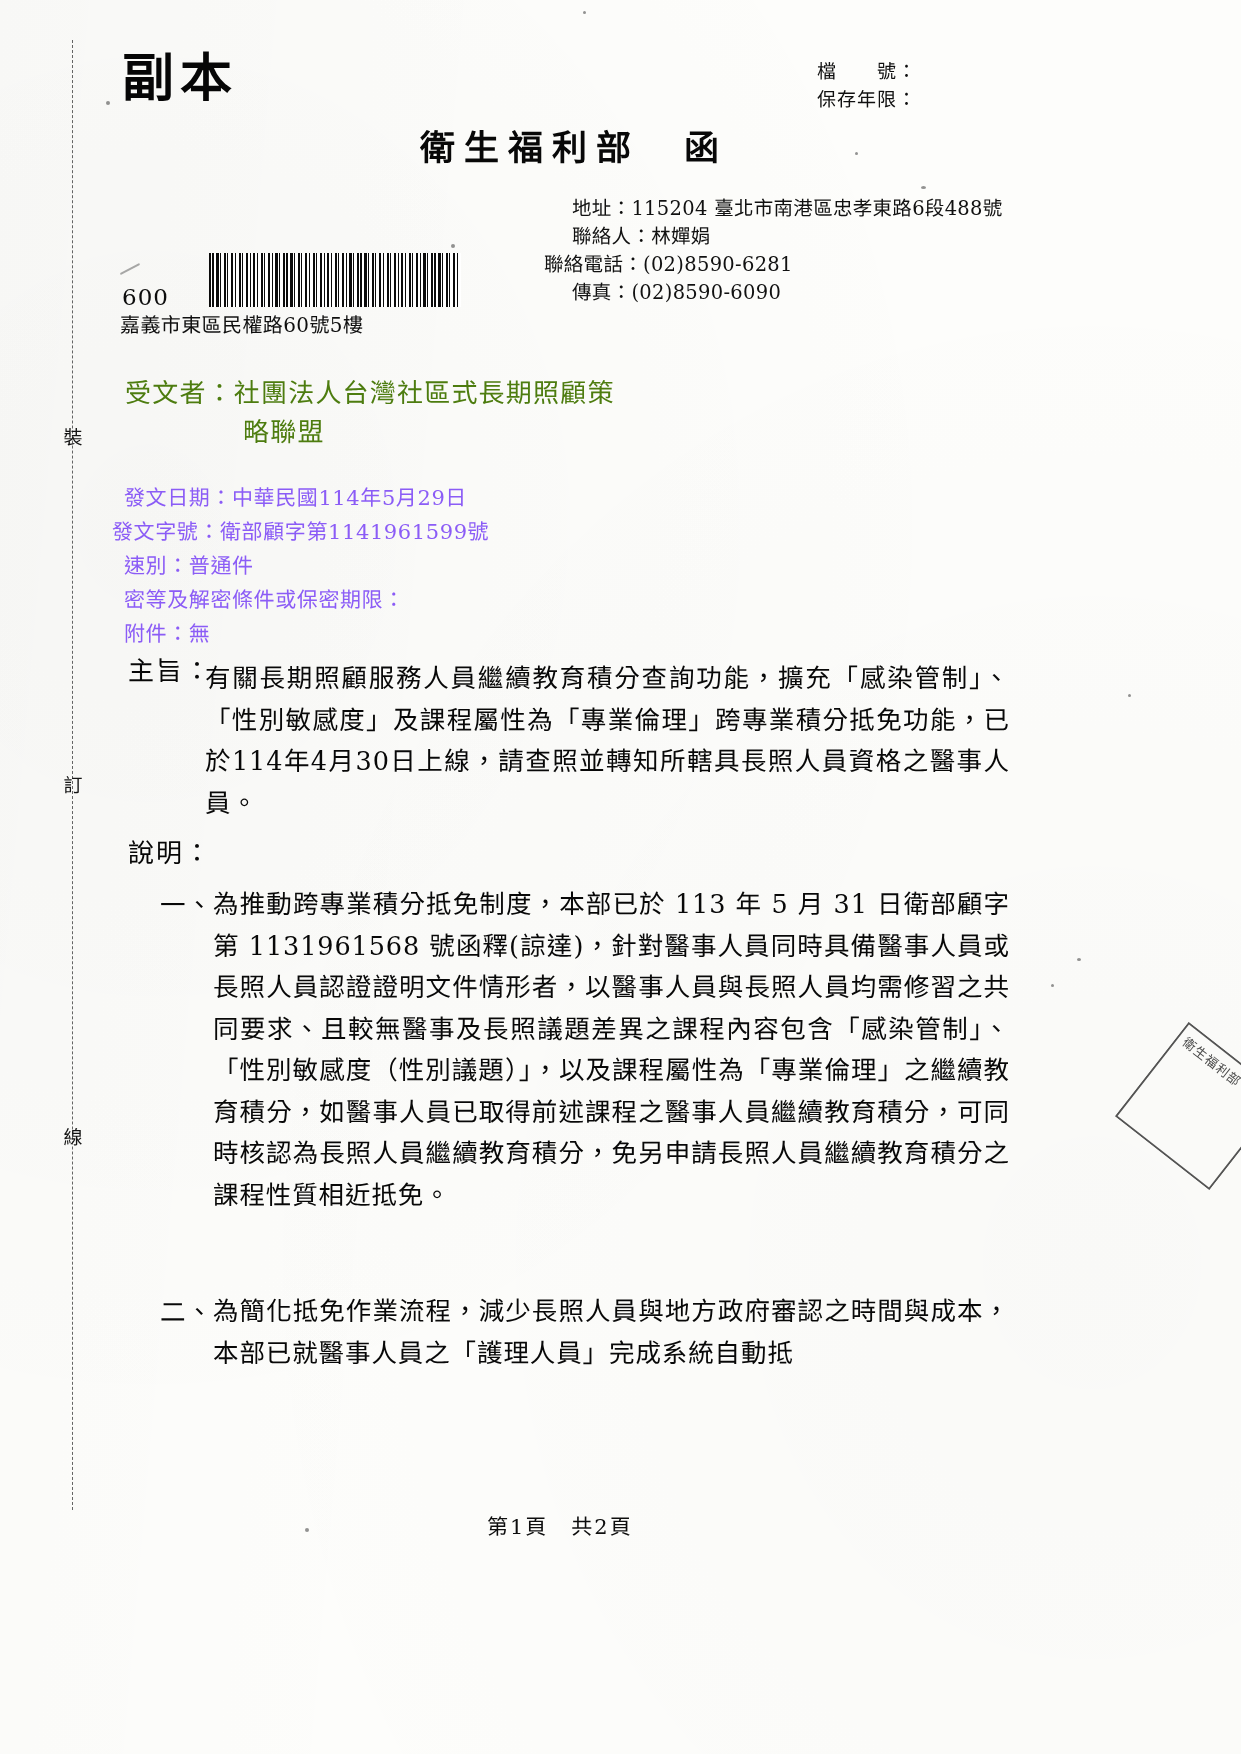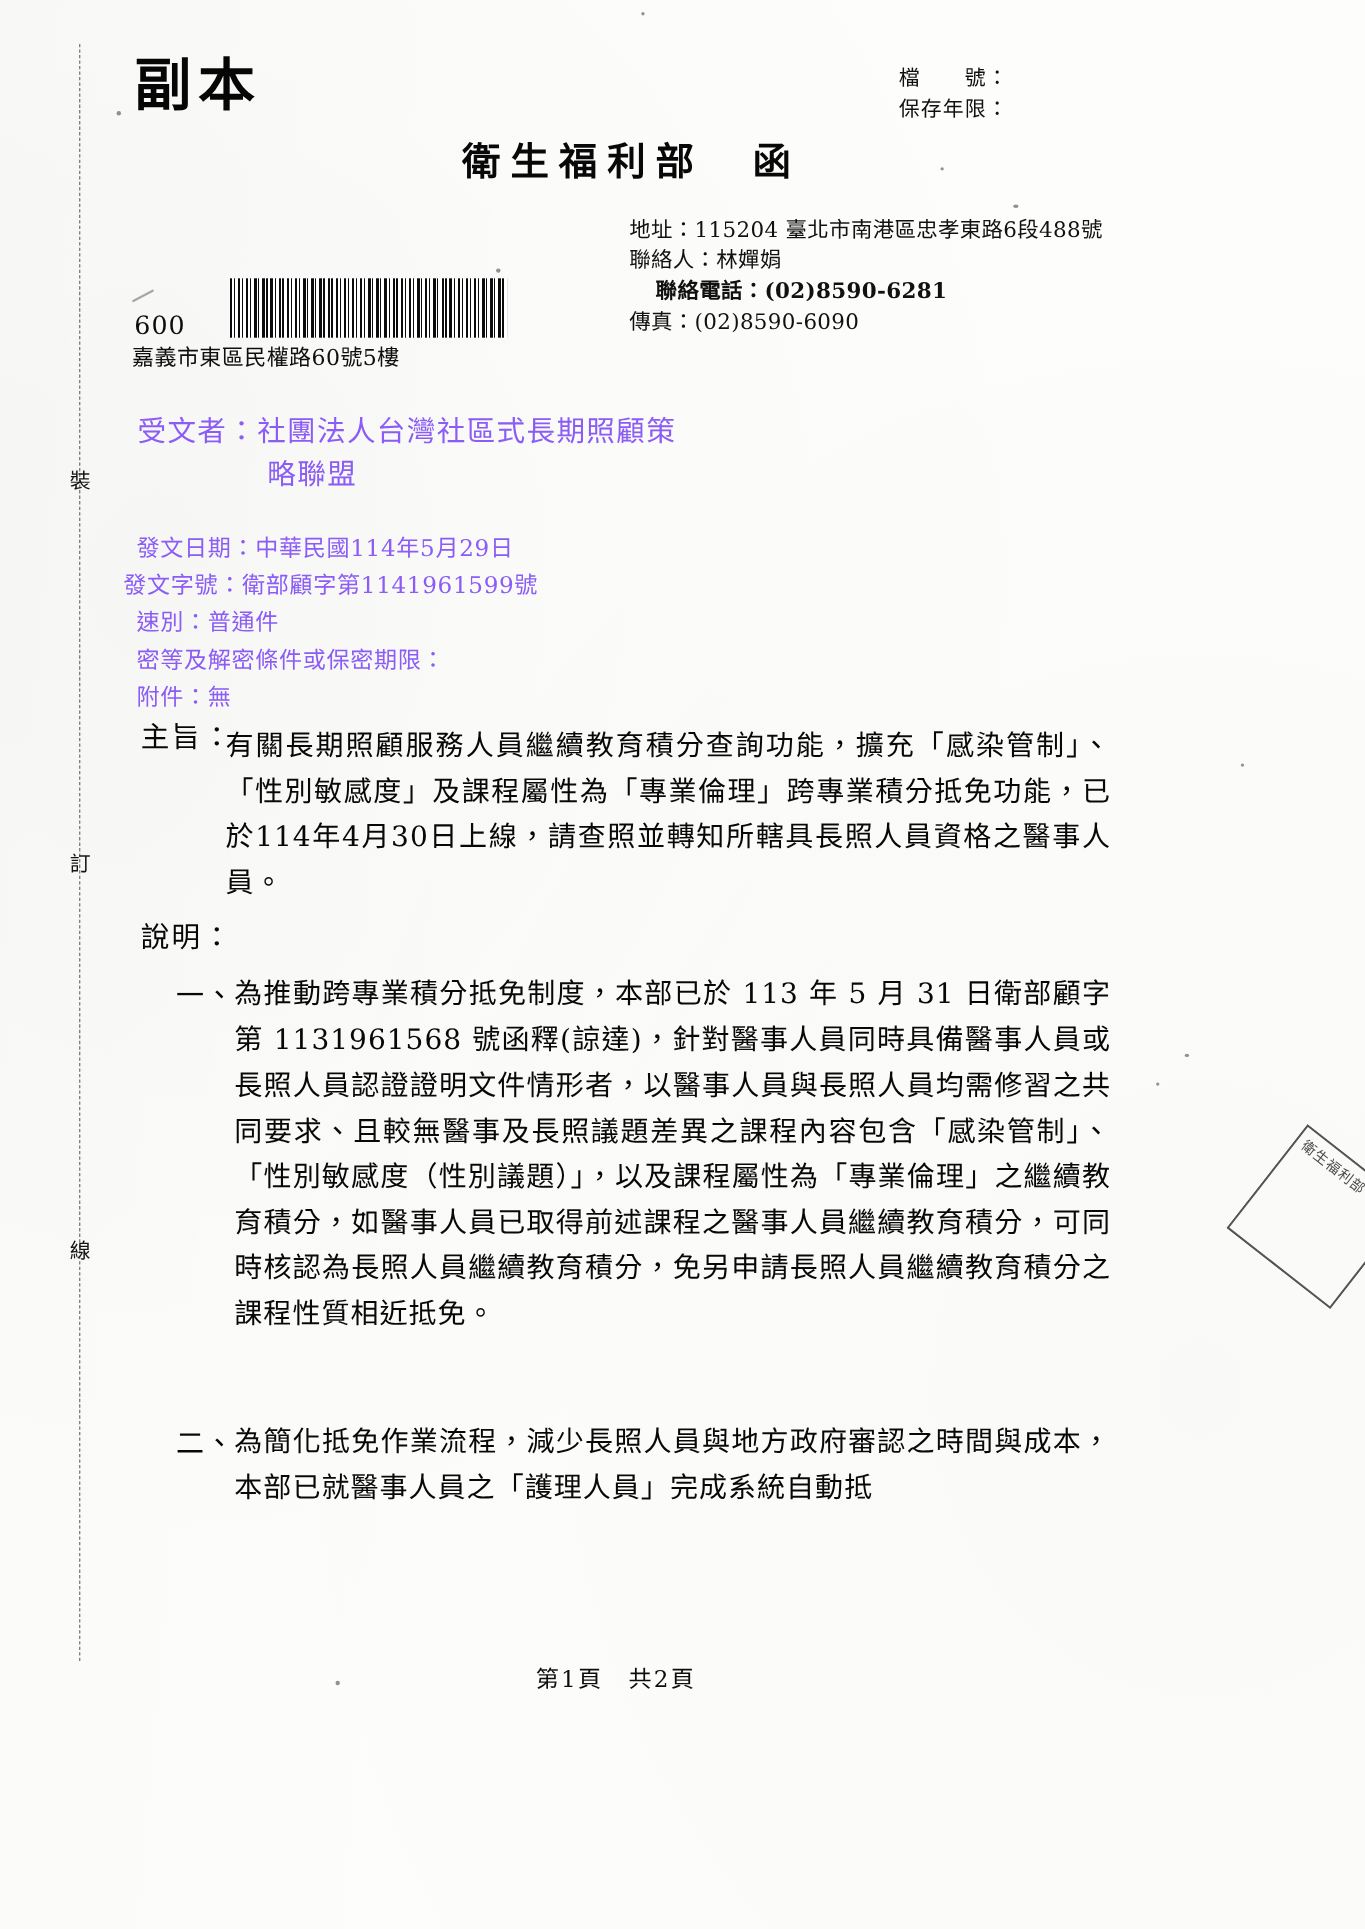--- a/index.html
+++ b/index.html
@@ -121,21 +121,21 @@
     font-size: 20px;
     letter-spacing: .4px;
     color: #0f0f0f;
   }
 
   
   .recipient {
     font-size: 26px;
     line-height: 1.42;
     letter-spacing: 1.2px;
-    color: #8b5cf6;
+    color: #4d7c0f;
   }
 
   
   .docmeta {
     font-size: 21px;
     line-height: 1.63;
     letter-spacing: .6px;
     color: #8b5cf6;
   }
 
@@ -232,21 +232,21 @@
 
   <div class="t copy-mark serif" style="left:122px; top:52px;">副本</div>
 
   <div class="t file-meta serif" style="left:817px; top:57px;">檔　　號：</div>
   <div class="t file-meta serif" style="left:817px; top:85px;">保存年限：</div>
 
   <div class="t org-title serif" style="left:420px; top:130px;">衛生福利部　函</div>
 
   <div class="t contact serif" style="left:572px; top:193px;">地址：115204 臺北市南港區忠孝東路6段488號</div>
   <div class="t contact serif" style="left:572px; top:221px;">聯絡人：林嬋娟</div>
-  <div class="t contact serif" style="left:596px; top:249px;font-weight:bold;">聯絡電話：(02)8590-6281</div>
+  <div class="t contact serif" style="left:544px; top:249px;">聯絡電話：(02)8590-6281</div>
   <div class="t contact serif" style="left:572px; top:277px;">傳真：(02)8590-6090</div>
 
   <div class="barcode"></div>
   <div class="t zip serif" style="left:122px; top:286px;">600</div>
   <div class="t recip-addr serif" style="left:120px; top:315px;">嘉義市東區民權路60號5樓</div>
 
   <div class="t recipient serif" style="left:125px; top:375px;"><span>受文者：</span><span>社團法人台灣社區式長期照顧策</span></div>
   <div class="t recipient serif" style="left:243px; top:414px;">略聯盟</div>
 
   <div class="t docmeta serif" style="left:124px; top:481px;">發文日期：中華民國114年5月29日</div>

